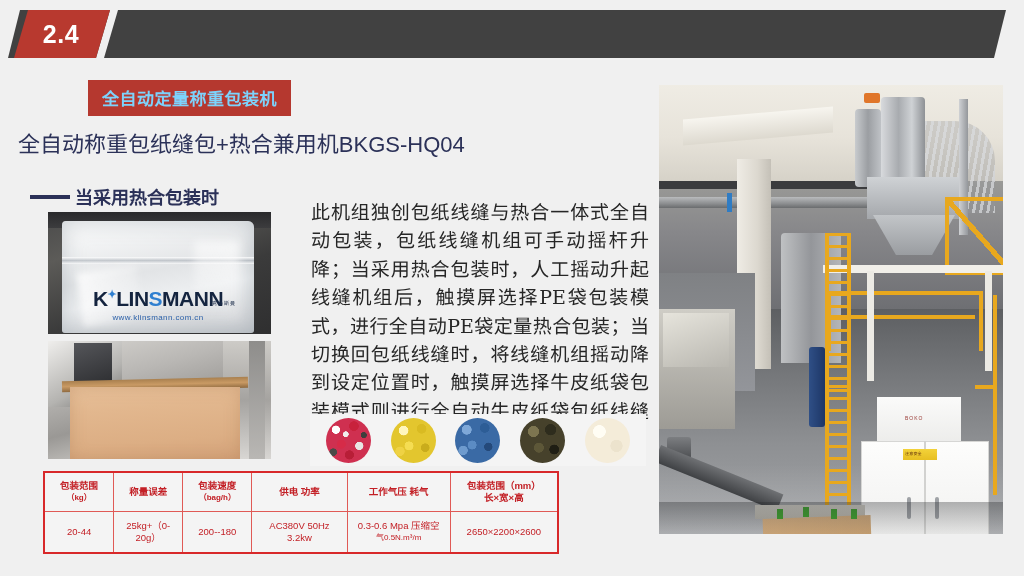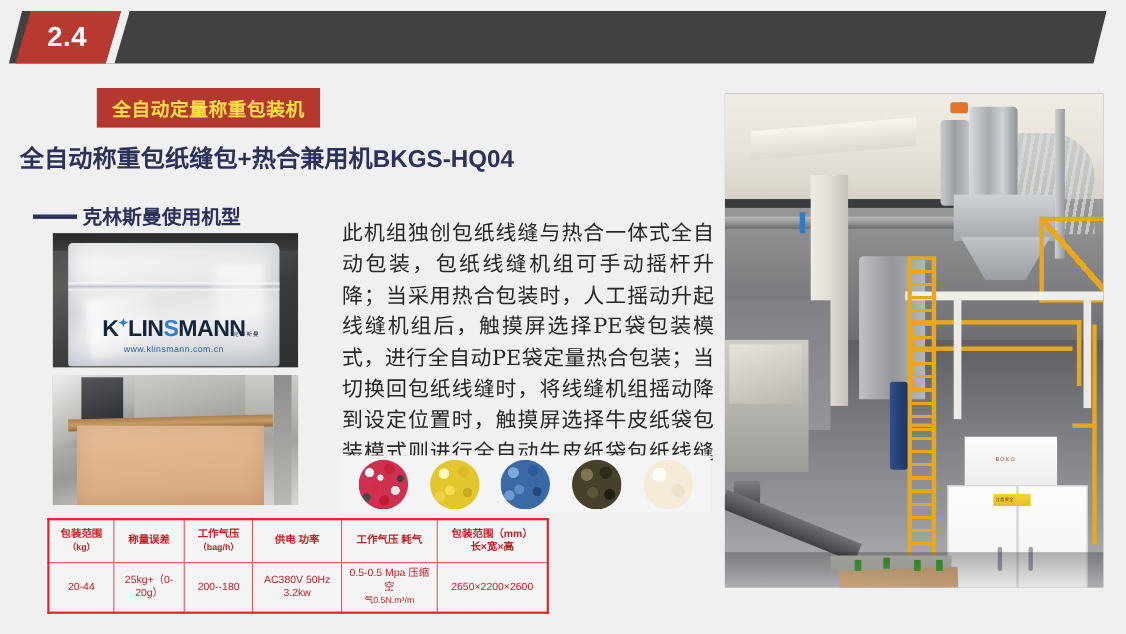--- a/index.html
+++ b/index.html
@@ -39,29 +39,29 @@
   .header-title{
     position:absolute;left:122px;top:0;height:48px;
     display:flex;align-items:center;z-index:4;
     color:#ffffff;font-size:22px;font-weight:bold;letter-spacing:1px;
     font-family:"Liberation Sans","DejaVu Sans",sans-serif;
   }
 
   
   .badge{
     position:absolute;left:88px;top:80px;
-    background:#b5382f;color:#fde047;
+    background:#b5382f;color:#7dd3fc;
     font-size:17px;font-weight:bold;letter-spacing:.5px;
     padding:5px 14px 6px 14px;
   }
 
   
   .main-heading{
     position:absolute;left:18px;top:126px;
-    color:#2b3158;font-size:22px;font-weight:bold;letter-spacing:0px;
+    color:#2b3158;font-size:22px;font-weight:normal;letter-spacing:0px;
     white-space:nowrap;
   }
 
   
   .sub-heading{
     position:absolute;left:30px;top:183px;
     color:#2b3158;font-size:18px;font-weight:bold;
     display:flex;align-items:center;gap:2px;white-space:nowrap;
   }
   .sub-dash{
@@ -179,21 +179,21 @@
      radial-gradient(circle at 42% 66%,#5d5738 0 12%,transparent 13%),
      radial-gradient(circle at 76% 70%,#1f1e14 0 10%,transparent 11%),
      #46412b;}
   .g-cream{background:
      radial-gradient(circle at 32% 30%,#fffdf4 0 14%,transparent 15%),
      radial-gradient(circle at 70% 62%,#ece3cd 0 14%,transparent 15%),
      #f4ecd9;}
 
   
   .spec-table{
-    position:absolute;left:43px;top:471px;width:456px;
+    position:absolute;left:43px;top:471px;width:516px;
     border-collapse:collapse;
     border:2px solid #d8282a;
     background:#f4f4f4;
   }
   .spec-table td{
     border:1px solid #e05a56;
     color:#c32026;
     text-align:center;
     vertical-align:middle;
     padding:4px 3px;
@@ -317,21 +317,21 @@
       <span>2.4</span>
     </div>
   </div>
 
   <div class="badge">全自动定量称重包装机</div>
 
   <div class="main-heading">全自动称重包纸缝包+热合兼用机BKGS-HQ04</div>
 
   <div class="sub-heading">
     <span class="sub-dash"></span>
-    <span>克林斯曼使用机型</span>
+    <span>当采用热合包装时</span>
   </div>
 
   <div class="photo photo-pe">
     <div class="pe-bg"></div>
     <div class="pe-dark-top"></div>
     <div class="pe-bag">
       <div class="pe-fold"></div>
       <div class="pe-sheen1"></div>
       <div class="pe-sheen2"></div>
       <div class="pe-logo">K<span class="k-star">✦</span>LIN<span class="k-blue">S</span>MANN</div>
@@ -367,21 +367,21 @@
     <tbody>
       <tr class="head">
         <td class="c0">
           <div>包装范围</div>
           <div class="small-unit">（kg）</div>
         </td>
         <td class="c1">
           <div>称量误差</div>
         </td>
         <td class="c2">
-          <div>工作气压</div>
+          <div>包装速度</div>
           <div class="small-unit">（bag/h）</div>
         </td>
         <td class="c3">
           <div>供电 功率</div>
         </td>
         <td class="c4">
           <div>工作气压 耗气</div>
         </td>
         <td class="c5">
           <div>包装范围（mm）</div>
@@ -397,21 +397,21 @@
           <div>20g）</div>
         </td>
         <td class="c2">
           <div>200--180</div>
         </td>
         <td class="c3">
           <div>AC380V 50Hz</div>
           <div>3.2kw</div>
         </td>
         <td class="c4">
-          <div>0.5-0.5 Mpa  压缩空</div>
+          <div>0.3-0.6 Mpa  压缩空</div>
           <div class="small-unit">气0.5N.m³/m</div>
         </td>
         <td class="c5">
           <div>2650×2200×2600</div>
         </td>
       </tr>
     </tbody>
   </table>
 
   <div class="machine-photo">

